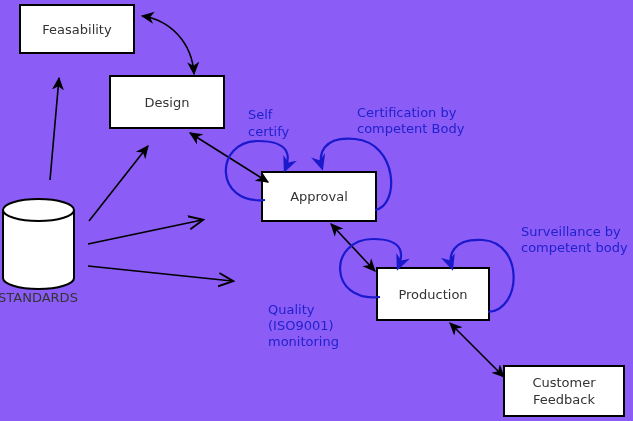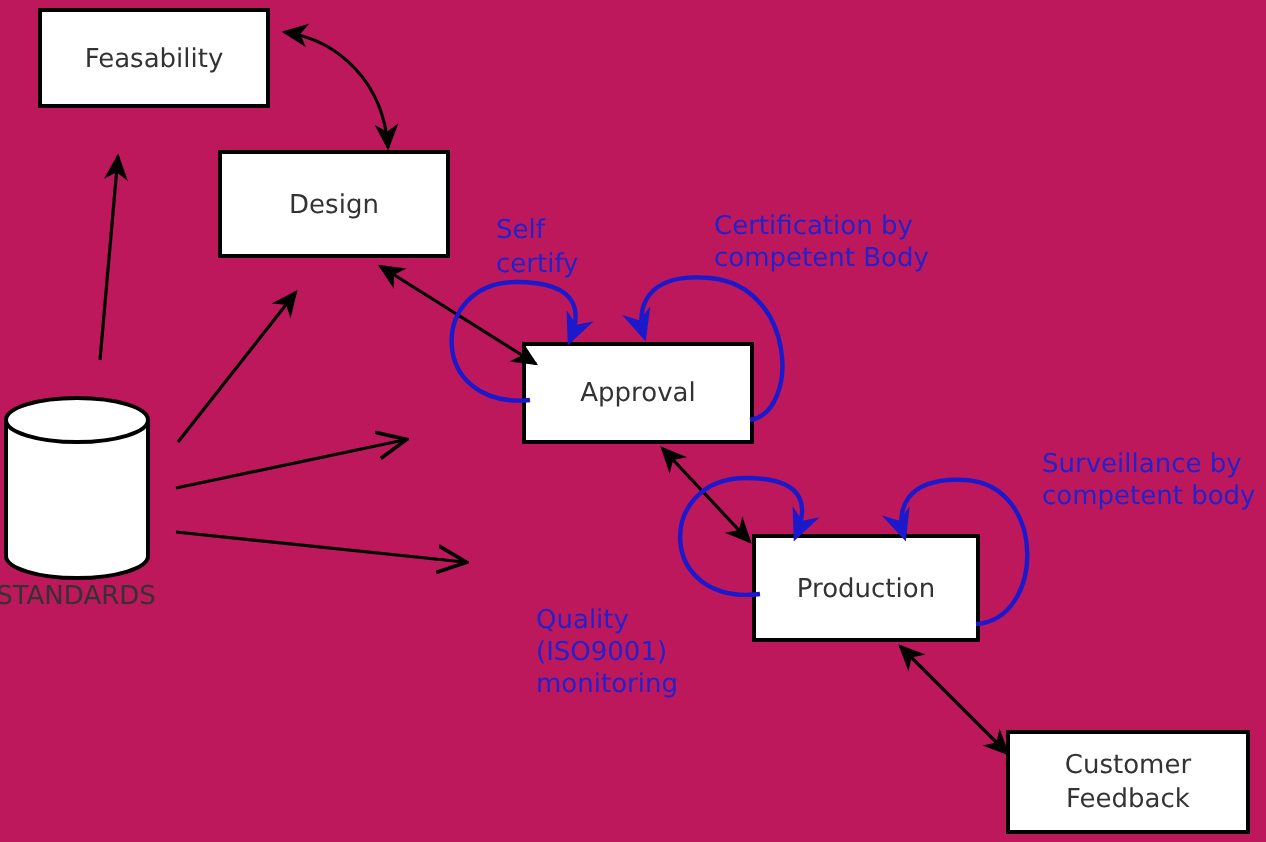--- a/index.html
+++ b/index.html
@@ -8,21 +8,21 @@
     padding: 0;
     background: #ffffff;
   }
   body {
     font-family: "DejaVu Sans", sans-serif;
   }
   #diagram-root {
     position: relative;
     width: 633px;
     height: 421px;
-    background: #be185d;
+    background: #8b5cf6;
     overflow: hidden;
   }
   svg.canvas {
     position: absolute;
     left: 0;
     top: 0;
     width: 633px;
     height: 421px;
   }
   .box-rect {

